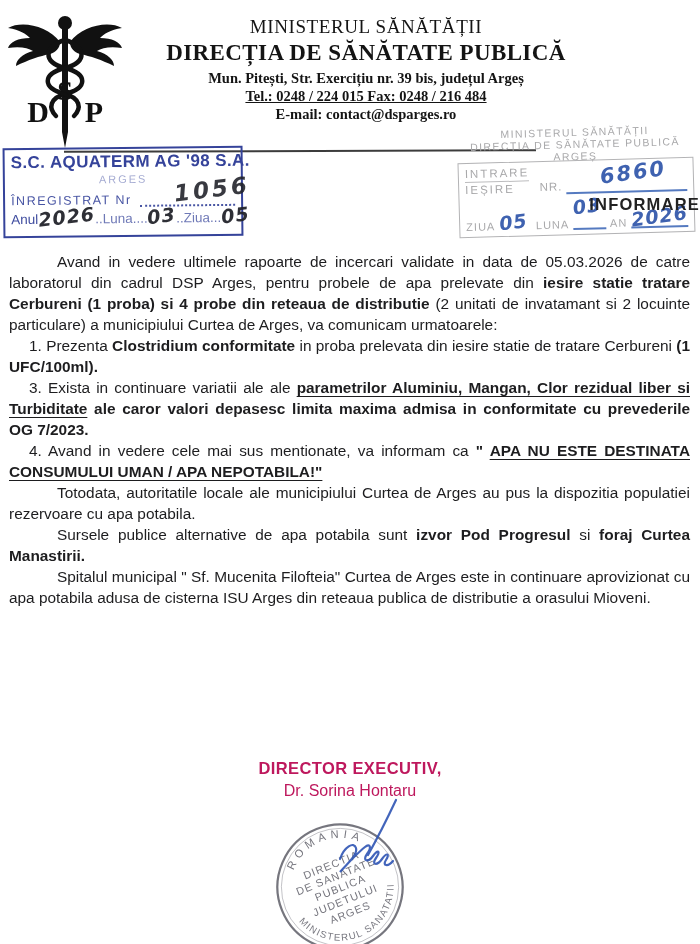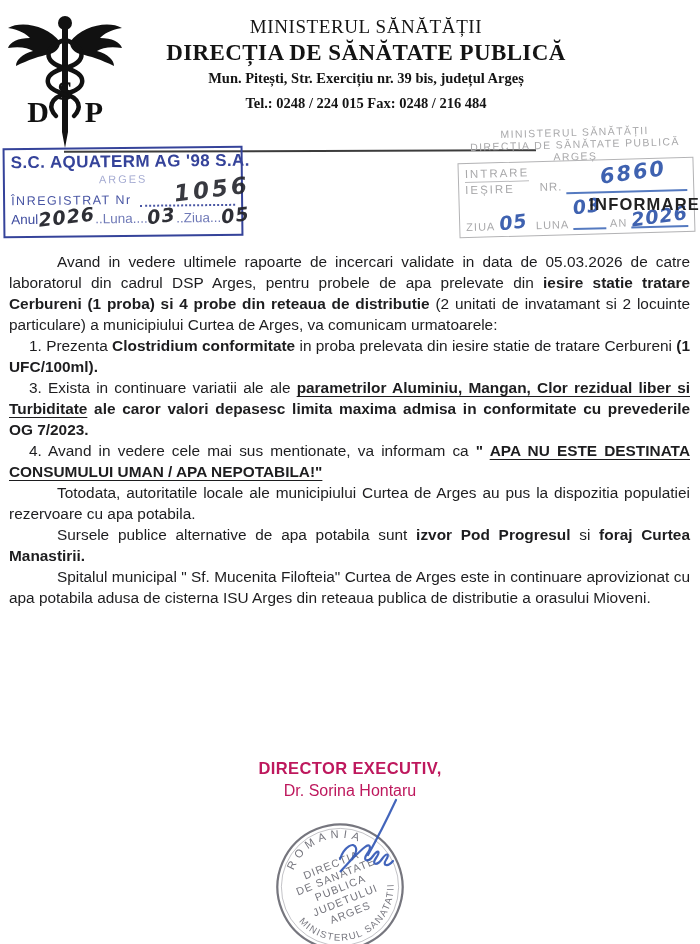--- a/index.html
+++ b/index.html
@@ -11,21 +11,21 @@
   
   .logo{position:absolute;left:6px;top:12px;width:118px;height:140px;}
   .header-text{
     position:absolute;left:126px;top:16px;width:480px;text-align:center;
     font-family:"Liberation Serif",serif;color:#141414;
   }
   .h-min{font-size:19px;letter-spacing:.6px;}
   .h-dir{font-size:23px;font-weight:bold;letter-spacing:.4px;margin-top:2px;}
   .h-jud{font-size:21.5px;font-weight:bold;letter-spacing:1.2px;margin-top:1px;}
   .h-addr{font-size:14.5px;font-weight:bold;margin-top:4px;}
-  .h-tel{font-size:14.5px;font-weight:bold;margin-top:8px;}
+  .h-tel{font-size:14.5px;font-weight:bold;margin-top:1px;text-decoration:underline;}
   .h-mail{font-size:14.5px;font-weight:bold;margin-top:1px;}
   .rule{position:absolute;left:64px;top:150px;width:472px;height:2px;background:#3c3c3c;transform:rotate(-.2deg);}
   
   .stamp-left{
     position:absolute;left:3px;top:147px;width:240px;height:90px;
     border:2.5px solid #35439a;color:#35439a;transform:rotate(-.6deg);
     padding:3px 6px 2px 6px;box-sizing:border-box;background:rgba(255,255,255,.0);
   }
   .sl-company{font-size:17px;font-weight:bold;letter-spacing:.4px;white-space:nowrap;}
   .sl-faint{font-size:11px;opacity:.45;letter-spacing:2px;margin-left:88px;margin-top:1px;}
@@ -95,20 +95,21 @@
       <text x="32" y="110" font-size="30">D</text>
       <text x="88" y="110" font-size="30">P</text>
     </g>
   </svg>
 
   <div class="header-text">
     <div class="h-min">MINISTERUL SĂNĂTĂȚII</div>
     <div class="h-dir">DIRECȚIA DE SĂNĂTATE PUBLICĂ</div>
     <div class="h-addr">Mun. Pitești, Str. Exercițiu nr. 39 bis, județul Argeș</div>
     <div class="h-tel">Tel.: 0248 / 224 015    Fax: 0248 / 216 484</div>
+    <div class="h-mail">E-mail: contact@dsparges.ro</div>
   </div>
   <div class="rule"></div>
 
   <div class="stamp-left">
     <div class="sl-company">S.C. AQUATERM AG '98 S.A.</div>
     <div class="sl-faint">ARGES</div>
     <div class="sl-reg">
       <span>ÎNREGISTRAT Nr</span>
       <span class="sl-regline">
         <span class="hw hw-big sl-num">1056</span>

